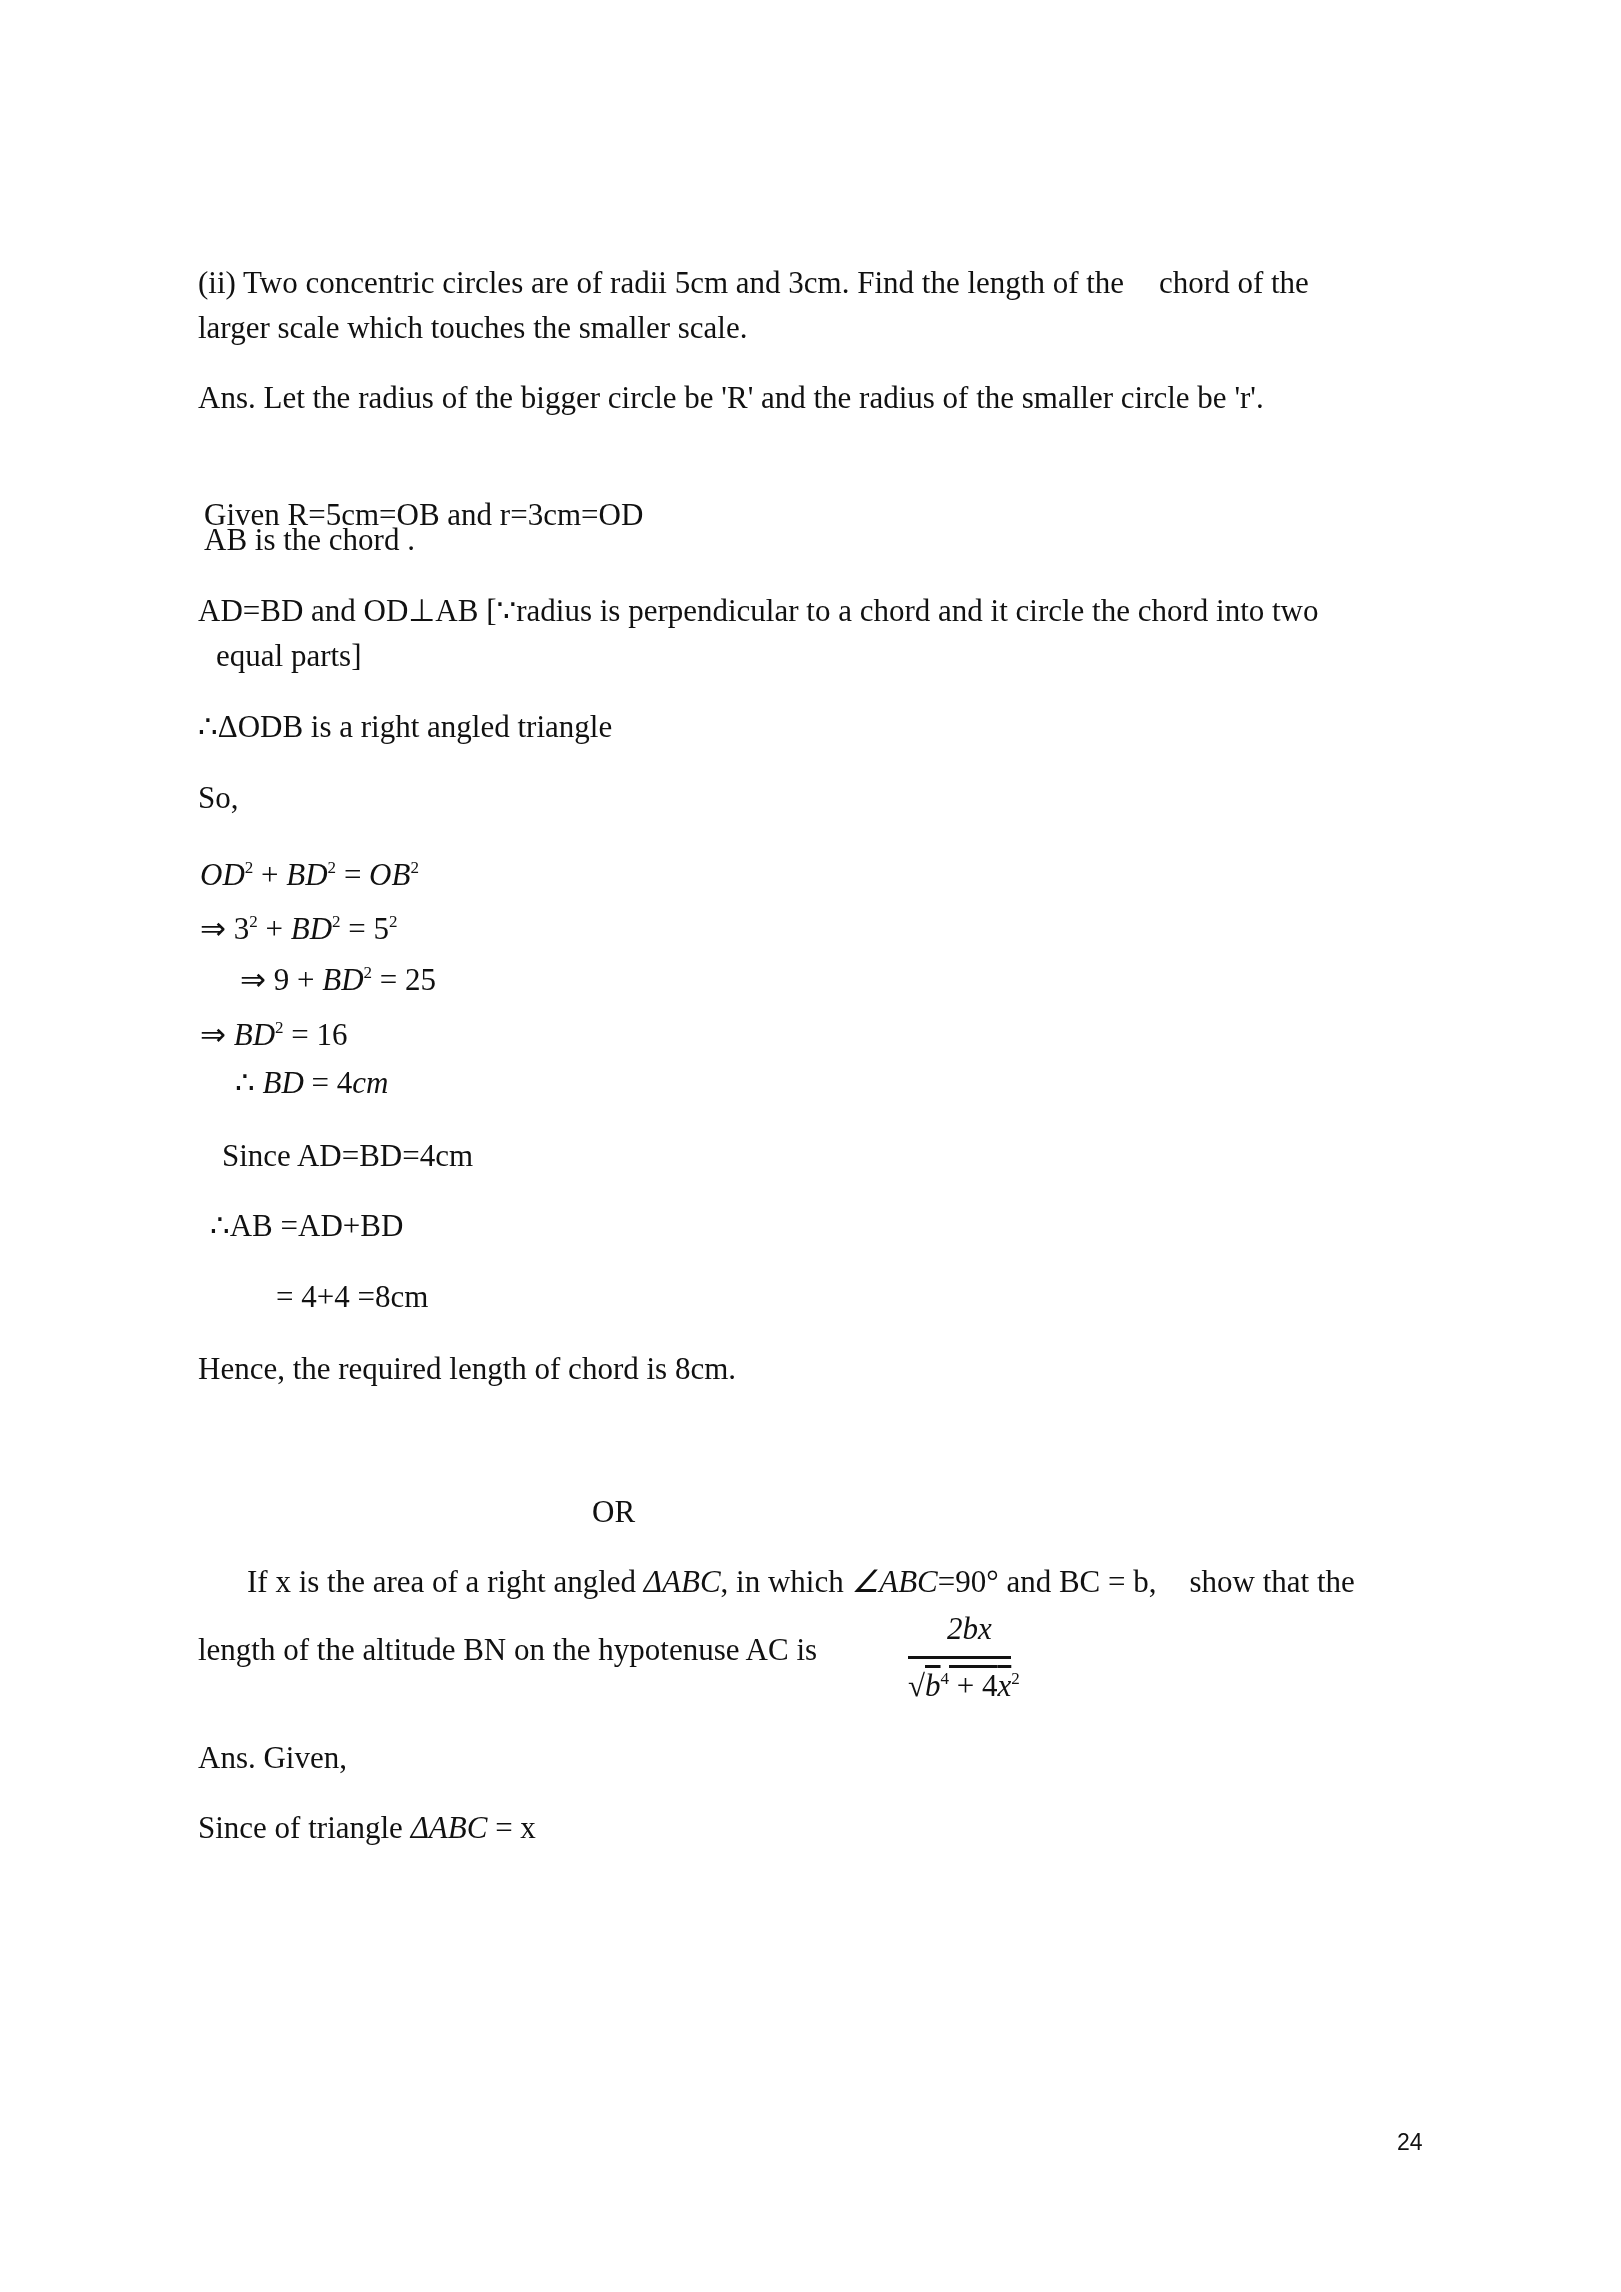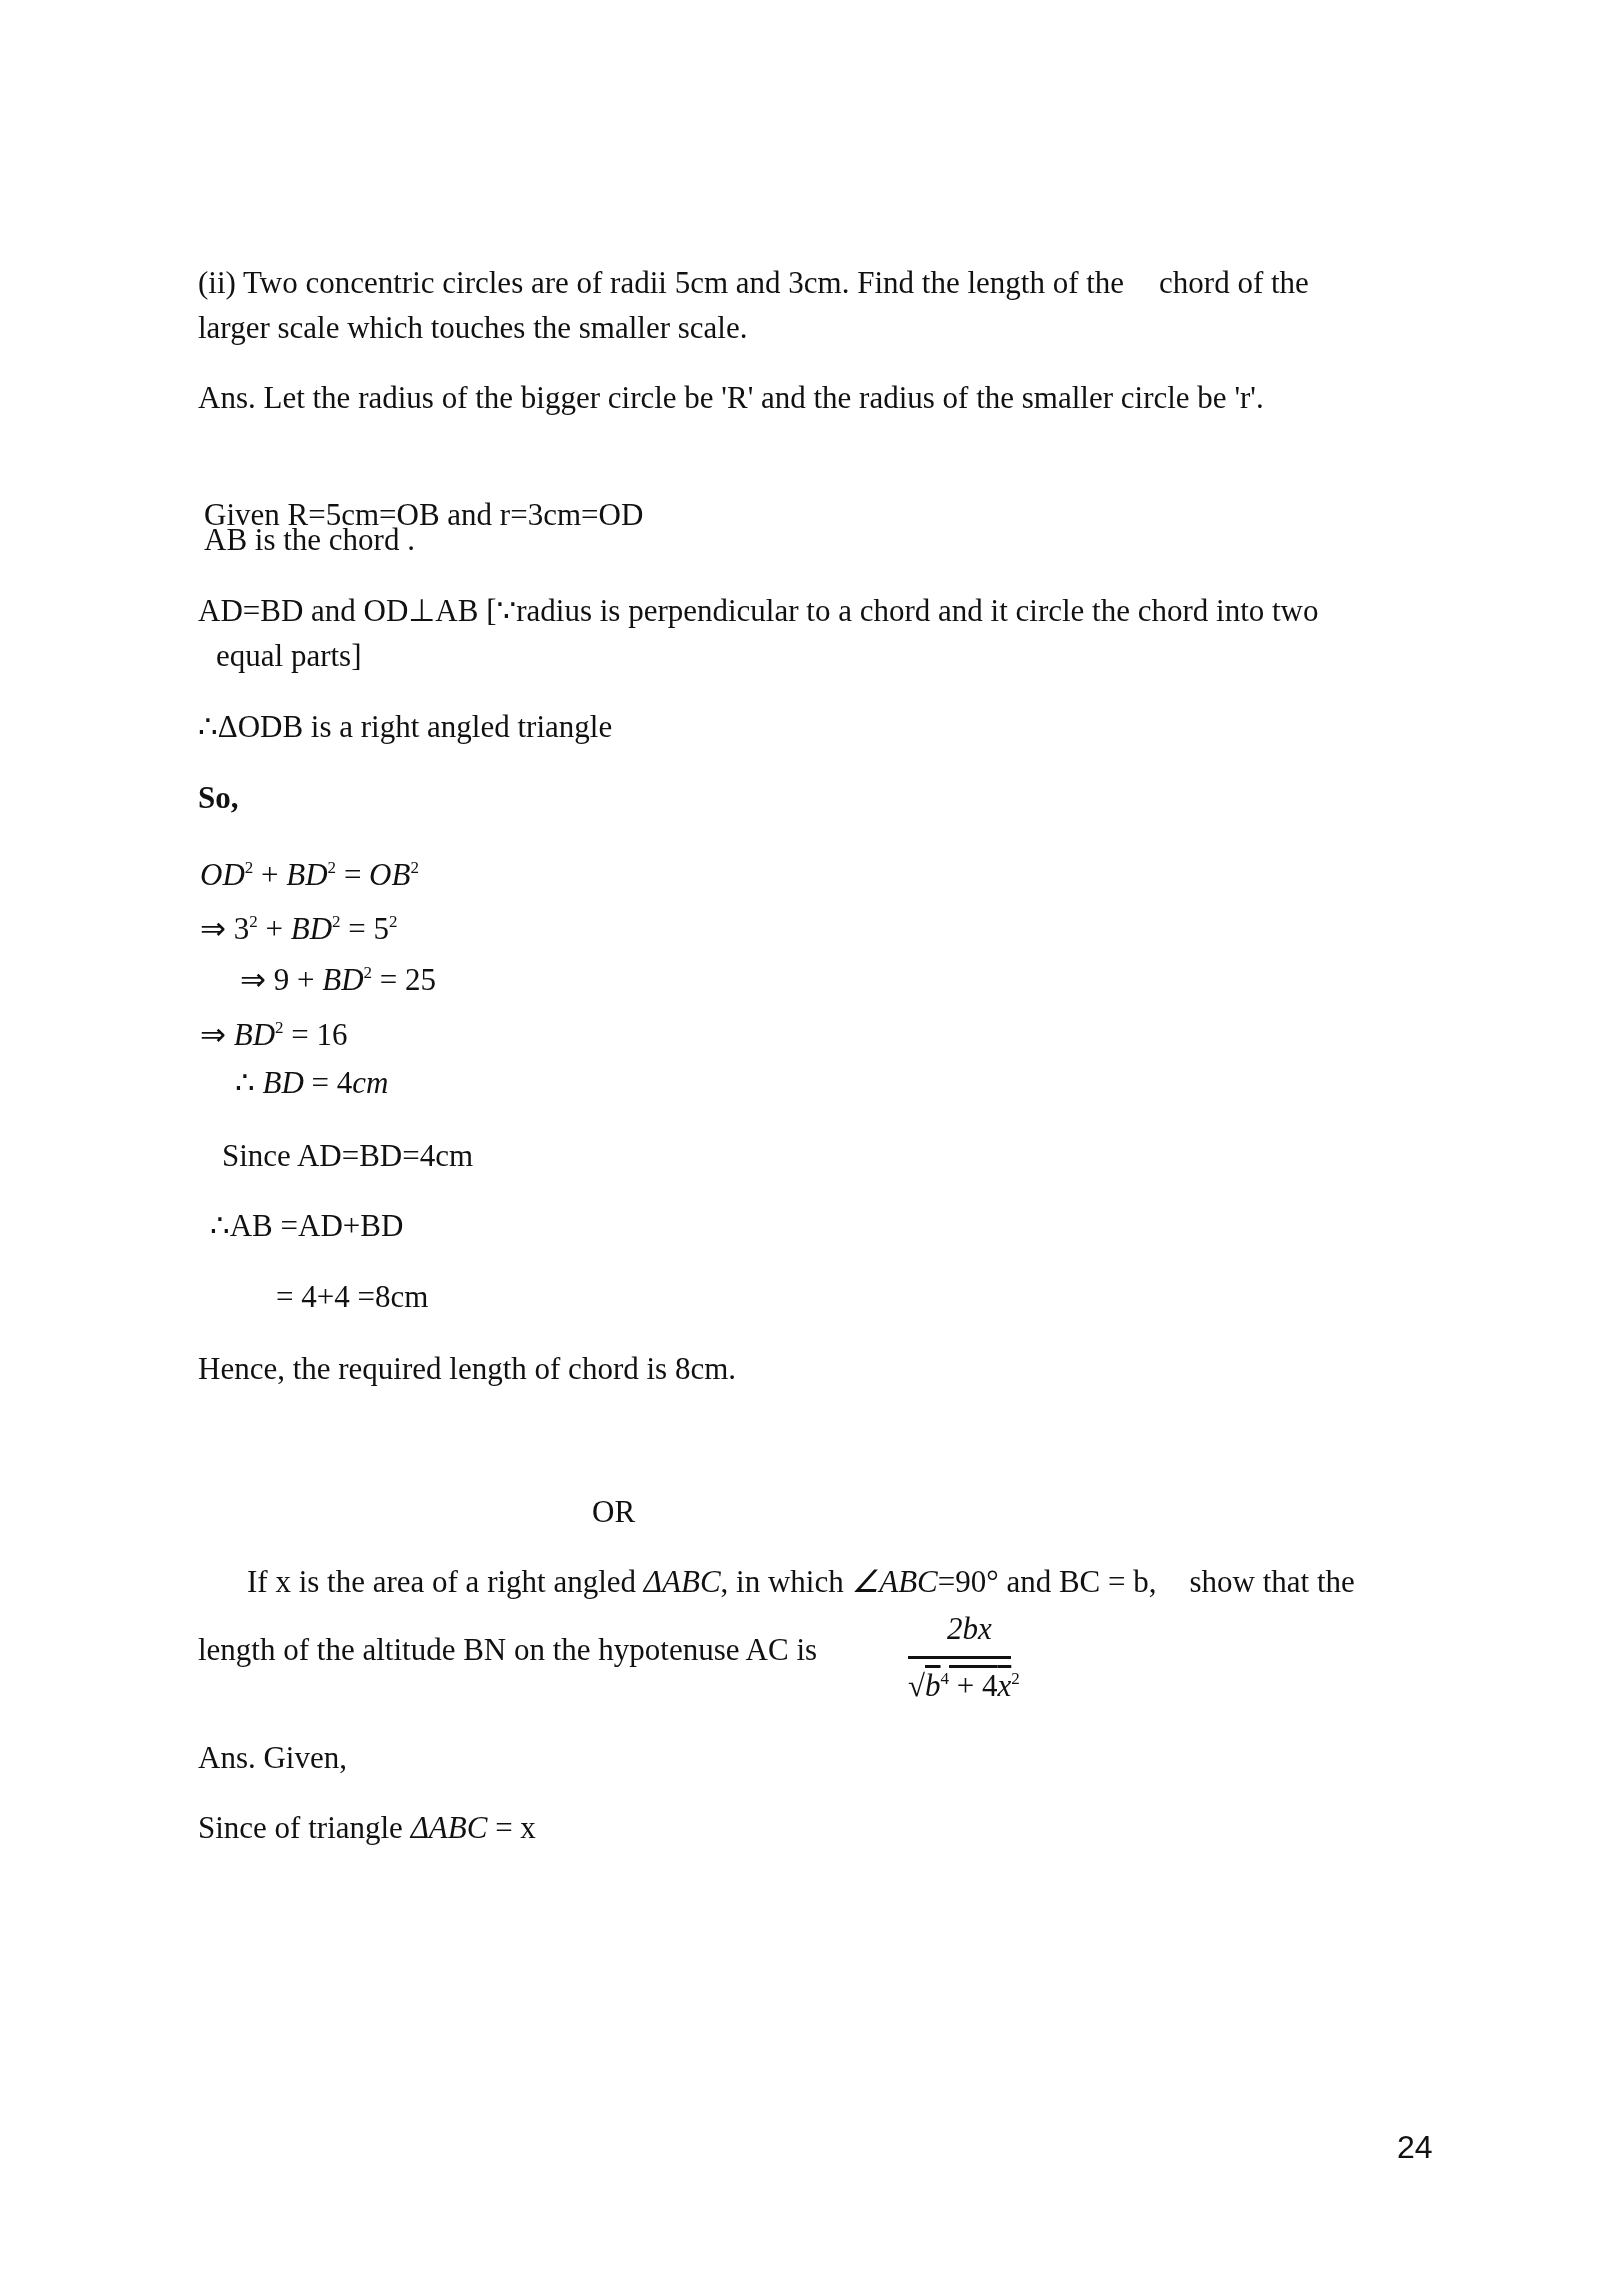--- a/index.html
+++ b/index.html
@@ -1,21 +1,21 @@
 <!DOCTYPE html>
 <html><head>
 <meta charset="utf-8">
 <style>
   html, body { margin:0; padding:0; background:#ffffff; }
   body { width:1621px; height:2293px; position:relative; overflow:hidden;
          font-family:"Liberation Serif", serif; color:#111; font-size:31px; }
   .ln { position:absolute; white-space:nowrap; line-height:1; }
   .it { font-style:italic; }
   sup { font-size:0.55em; vertical-align:0.7em; line-height:0; }
-  .pg { font-family:"Liberation Sans", sans-serif; font-size:32px; }
+  .pg { font-family:"Liberation Sans", sans-serif; font-size:23px; }
   .frac { position:absolute; }
   .frac .num { position:absolute; left:39px; top:0; font-style:italic; }
   .frac .bar { position:absolute; left:0; top:43px; width:103px; height:2.9px; background:#111; }
   .frac .den { position:absolute; left:0; top:57px; }
   .sqrt { font-style:normal; }
 </style>
 </head>
 <body>
 
 <div>
@@ -24,21 +24,21 @@
     <span>(ii) Two concentric circles are of radii 5cm and 3cm. Find the length of the</span><span style="display:inline-block;width:35px;"></span><span>chord of the</span>
   </div>
   <div class="ln" style="left:198px; top:312px;">larger scale which touches the smaller scale.</div>
 
   <div class="ln" style="left:198px; top:382px;">Ans. Let the radius of the bigger circle be 'R' and the radius of the smaller circle be 'r'.</div>
   <div class="ln" style="left:204px; top:454px;margin-top:45px;">Given R=5cm=OB and r=3cm=OD</div>
   <div class="ln" style="left:204px; top:524px;">AB is the chord .</div>
   <div class="ln" style="left:198px; top:595px;">AD=BD and OD⊥AB [∵radius is perpendicular to a chord and it circle the chord into two</div>
   <div class="ln" style="left:216px; top:640px;">equal parts]</div>
   <div class="ln" style="left:198px; top:711px;">∴ΔODB is a right angled triangle</div>
-  <div class="ln" style="left:198px; top:782px;font-weight:bold;">So,</div>
+  <div class="ln" style="left:198px; top:782px;">So,</div>
 
   <div class="ln" style="left:200px; top:859px;">
     <span class="it">OD</span><sup>2</sup><span> + </span><span class="it">BD</span><sup>2</sup><span> = </span><span class="it">OB</span><sup>2</sup>
   </div>
   <div class="ln" style="left:200px; top:913px;">
     <span>⇒ </span><span>3</span><sup>2</sup><span> + </span><span class="it">BD</span><sup>2</sup><span> = </span><span>5</span><sup>2</sup>
   </div>
   <div class="ln" style="left:200px; top:964px;margin-left:40px;">
     <span>⇒ </span><span>9 + </span><span class="it">BD</span><sup>2</sup><span> = 25</span>
   </div>

